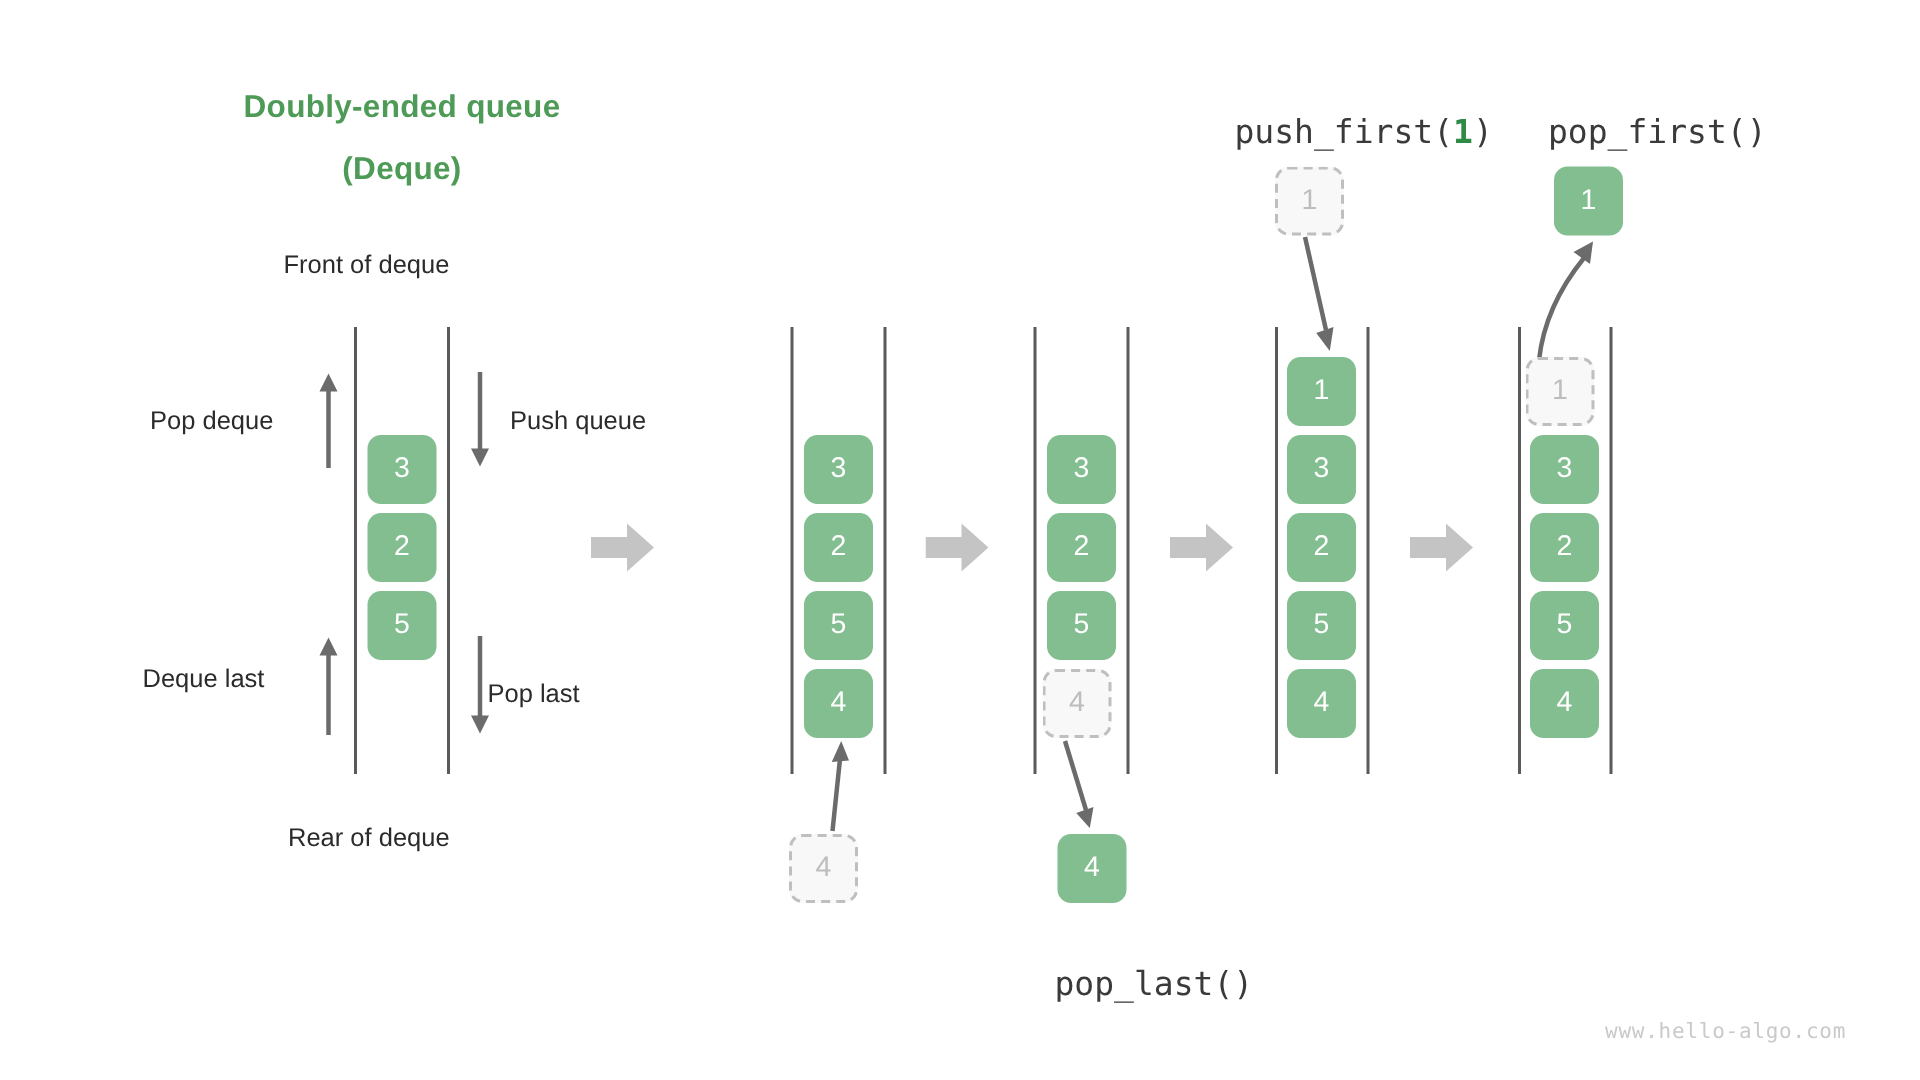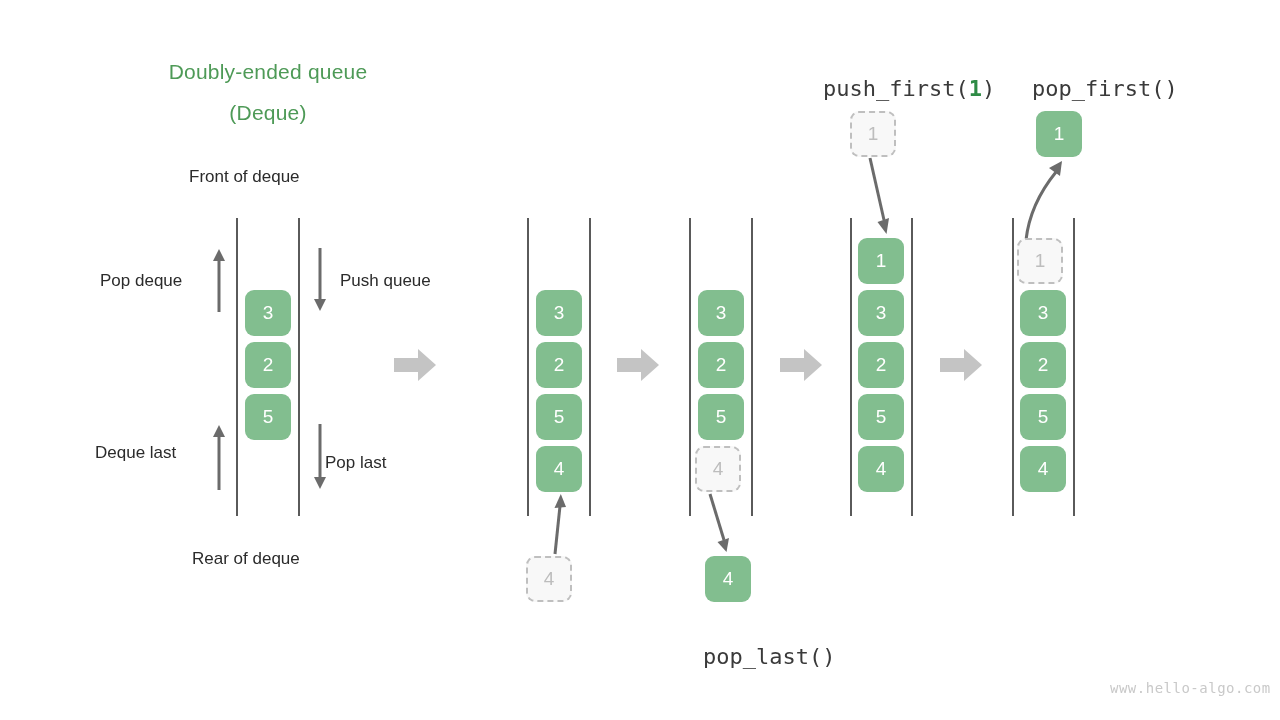--- a/index.html
+++ b/index.html
@@ -17,21 +17,21 @@
     position: relative;
     width: 1280px;
     height: 720px;
   }
 
   
   .title {
     position: absolute;
     text-align: center;
     color: #4E9A57;
-    font-weight: normal;
+    font-weight: bold;
     font-size: 21px;
     line-height: 40px;
     letter-spacing: 0.2px;
     white-space: nowrap;
   }
   .bold-label {
     position: absolute;
     color: #2B2B2B;
     font-weight: normal;
     font-size: 17px;
@@ -50,21 +50,20 @@
     color: #2E8B45;
     font-weight: bold;
   }
   .watermark {
     position: absolute;
     color: #C9C9C9;
     font-family: "DejaVu Sans Mono", "Liberation Mono", monospace;
     font-size: 14px;
     letter-spacing: 0.5px;
     white-space: nowrap;
-    margin-left: 40px;
   }
 
   
   .rail {
     position: absolute;
     width: 2px;
     background: #5A5A5A;
   }
 
   

